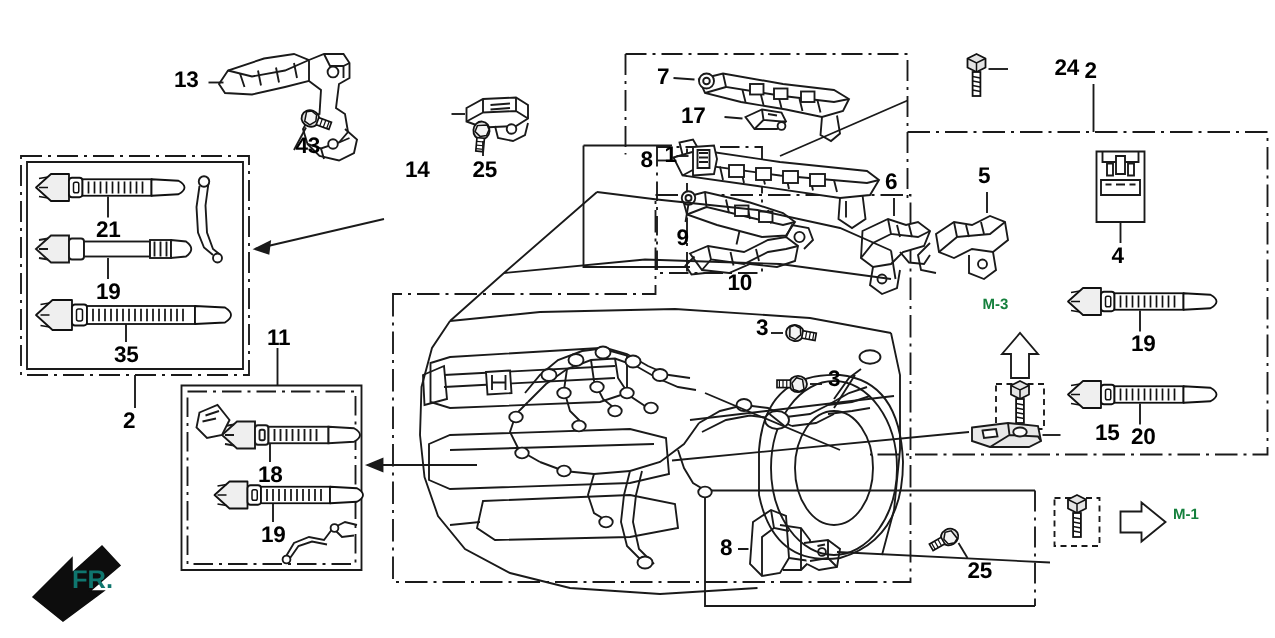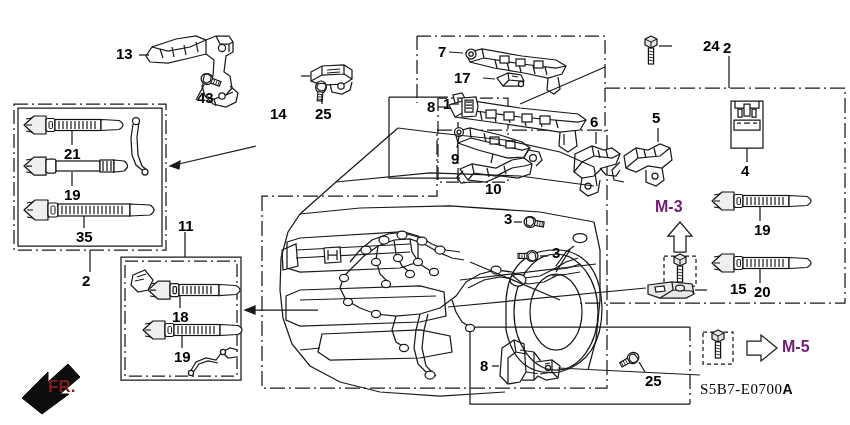--- a/index.html
+++ b/index.html
@@ -8,25 +8,25 @@
     font-family:"Liberation Sans", sans-serif;
   }
   #svgroot{position:absolute;left:0;top:0;width:850px;height:425px;}
   .lbl{
     position:absolute;color:#000;font-family:"Liberation Sans",sans-serif;
     font-size:15px;font-weight:700;line-height:1;white-space:nowrap;
     letter-spacing:-0.2px;
   }
   .mcode{
     position:absolute;font-family:"Liberation Sans",sans-serif;
-    font-size:16px;font-weight:700;color:#701a75;white-space:nowrap;
+    font-size:10px;font-weight:700;color:#15803d;white-space:nowrap;
   }
   .frtxt{
     position:absolute;font-family:"Liberation Sans",sans-serif;
-    font-size:17px;font-weight:700;color:#7f1d1d;white-space:nowrap;
+    font-size:17px;font-weight:700;color:#0f766e;white-space:nowrap;
   }
   .pnum{
     position:absolute;font-family:"Liberation Serif",serif;
     font-size:15px;color:#000;white-space:nowrap;letter-spacing:0.5px;
   }
   .pnum b{font-family:"Liberation Sans",sans-serif;font-weight:700;font-size:14px;}
 </style>
 </head>
 <body>
 
@@ -552,19 +552,18 @@
 <div class="lbl" style="left:552px;top:245px;">3</div>
 
 <div class="lbl" style="left:754px;top:222px;">19</div>
 <div class="lbl" style="left:754px;top:284px;">20</div>
 <div class="lbl" style="left:730px;top:281px;">15</div>
 
 <div class="lbl" style="left:480px;top:358px;">8</div>
 <div class="lbl" style="left:645px;top:373px;">25</div>
 
 <div class="mcode" style="left:655px;top:198px;">M-3</div>
-<div class="mcode" style="left:782px;top:338px;">M-5</div>
+<div class="mcode" style="left:782px;top:338px;">M-1</div>
 
 <div class="frtxt" style="left:48px;top:377px;">FR.</div>
 
-<div class="pnum" style="left:700px;top:381px;"><span>S5B7-E0700</span><b>A</b></div>
 
 </div>
 
 </body></html>

